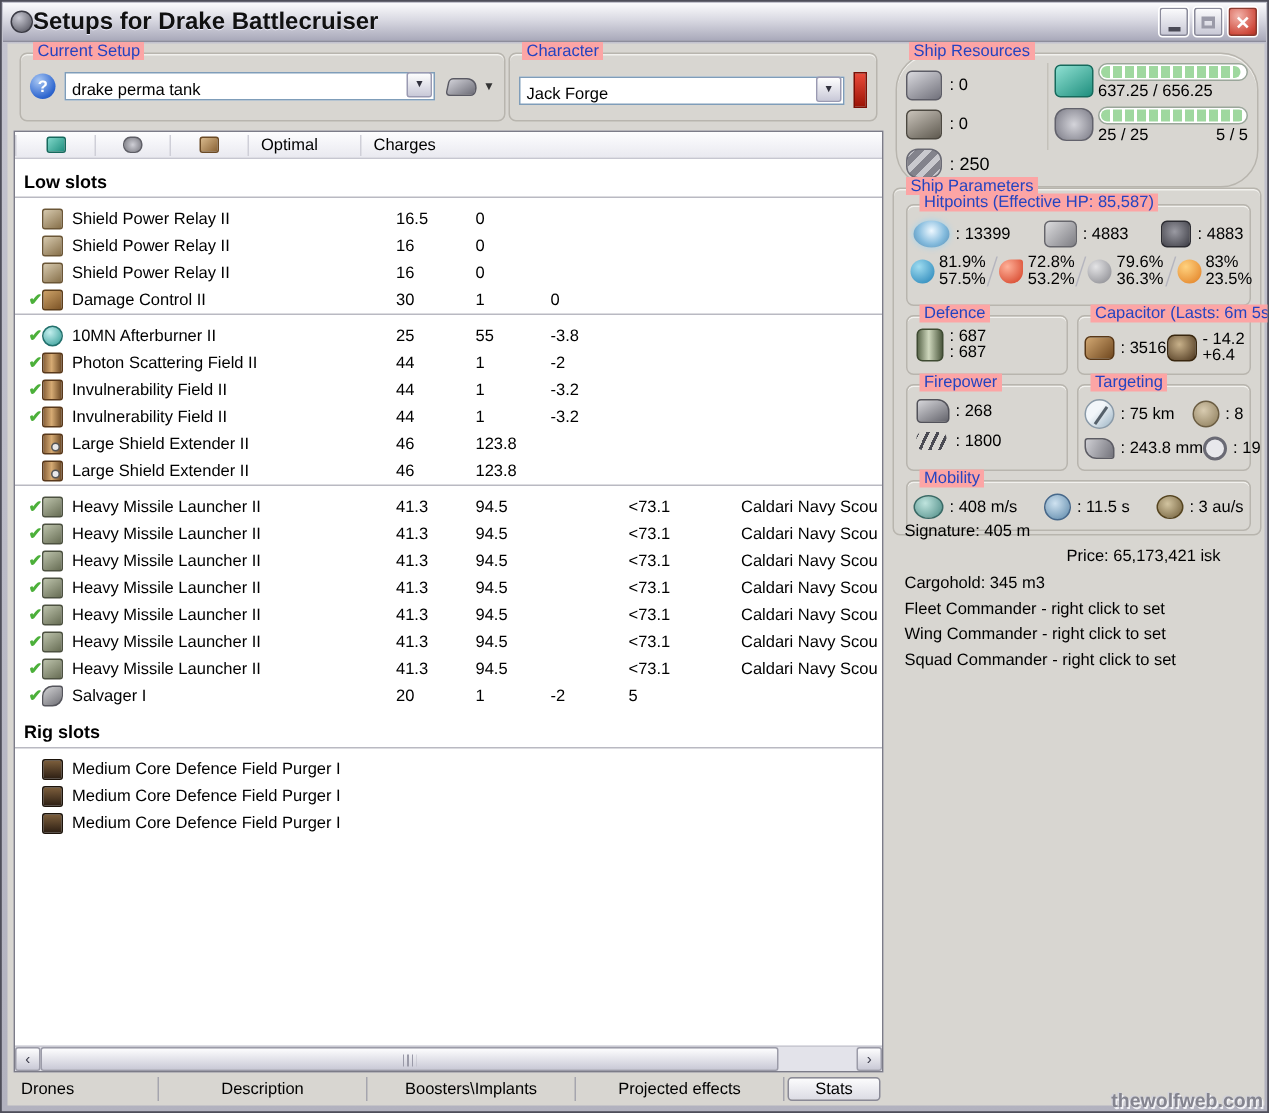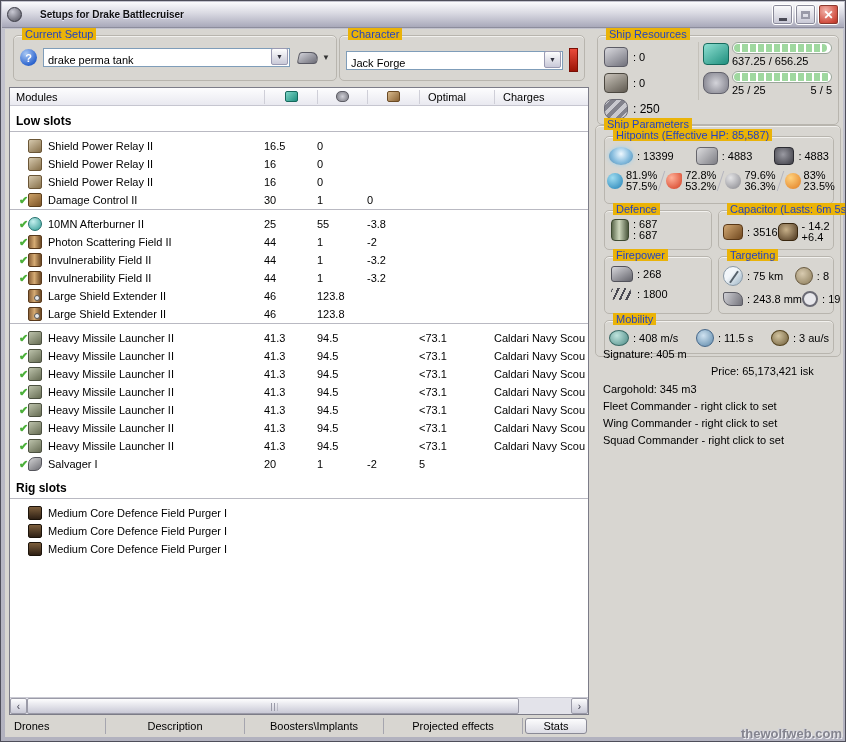--- a/index.html
+++ b/index.html
@@ -6,36 +6,36 @@
   html,body { background:#3a3a44; }
   body { font-family:"Liberation Sans", sans-serif; font-size:11px; color:#000; }
 
   .win { position:relative; width:846px; height:742px; margin:0 auto;
          background:linear-gradient(180deg,#c4c4cf,#b2b2bf); border:1px solid #4e4e5a; overflow:hidden; }
   .titlebar { position:absolute; left:1px; top:1px; right:1px; height:26px;
          background:linear-gradient(180deg,#fbfbfd 0%,#d9d9e2 45%,#a9a9ba 100%);
          display:flex; align-items:center; padding:0 5px; border-bottom:1px solid #8d8d9c; }
   .app-icon { width:15px; height:15px; border-radius:50%; flex:none;
          background:radial-gradient(circle at 35% 30%,#c9c9d3,#4a4a55); border:1px solid #3a3a44; }
-  .title { font-weight:bold; font-size:10px; margin-left:18px; flex:1; color:#111;
+  .title { font-weight:bold; font-size:16px; margin-left:0; flex:1; color:#111;
          text-shadow:0 1px 0 #eef; }
   .wbtn { width:21px; height:21px; margin-left:2px; border-radius:3px; border:1px solid #fff;
          box-shadow:0 0 0 1px #8a8a9a inset; display:flex; align-items:center; justify-content:center;
          font-size:10px; color:#3c3c46; background:linear-gradient(180deg,#fdfdfe,#c6c6d4); cursor:default; }
   .wbtn.min span { display:block; width:8px; height:3px; background:#4a4a56; margin-top:9px; }
   .wbtn.max span { display:block; width:9px; height:8px; border:2px solid #9a9aa8; border-top-width:3px; }
   .wbtn.close { background:radial-gradient(circle at 35% 30%,#f2b3aa,#cf4a3c 70%,#a82a1e);
          box-shadow:0 0 0 1px #8a3a30 inset; color:#fff; font-weight:bold; font-size:12px; }
 
   .client { position:absolute; left:4px; top:28px; width:838px; height:708px; background:#d8d6d1; }
 
   
   .gb { position:absolute; border:1px solid #b8b5ae; border-radius:5px;
         box-shadow:0 1px 0 #f2f1ee inset; }
-  .gb-label { position:absolute; top:-8px; left:8px; background:#eab308; padding:0 3px;
+  .gb-label { position:absolute; top:-8px; left:8px; background:#fca5a5; padding:0 3px;
         color:#2444c0; white-space:nowrap; }
 
   
   .help-icon { width:17px; height:17px; border-radius:50%; flex:none;
         background:radial-gradient(circle at 35% 28%,#a9c8f4,#2e66cf 70%,#1d4aa6);
         color:#fff; font-weight:bold; font-size:11px; display:flex; align-items:center; justify-content:center; }
   .combo { height:19px; border:1px solid #7f9db9; background:#fff; display:flex; align-items:flex-end; }
   .combo-text { flex:1; padding:0 4px; white-space:nowrap; overflow:hidden; }
   .combo-btn { width:17px; height:17px; margin:1px; flex:none; border:1px solid #9a9ab2; border-radius:2px;
         background:linear-gradient(180deg,#fefefe,#c9c9d8); display:flex; align-items:center; justify-content:center;
@@ -191,21 +191,21 @@
       <span class="gb-label">Character</span>
       <div style="display:flex; align-items:center; padding:12px 6px 0 6px;">
         <div class="combo" style="flex:1;">
           <span class="combo-text">Jack Forge</span>
           <span class="combo-btn">▼</span>
         </div>
         <span class="red-bar"></span>
       </div>
     </div>
 
-    <div class="gb" style="left:592px; top:6px; width:242px; height:90px;">
+    <div class="gb" style="left:592px; top:6px; width:242px; height:90px;border-radius:25px;">
       <span class="gb-label">Ship Resources</span>
       <div class="res-left">
         <div class="res-lrow">
             <span class="res-ic turret-ic"></span>
             <span>: 0</span>
           </div>
         <div class="res-lrow">
             <span class="res-ic launcher-ic"></span>
             <span>: 0</span>
           </div>
@@ -236,21 +236,20 @@
               <span>25 / 25</span>
               <span>5 / 5</span>
             </div>
           </div>
         </div>
       </div>
     </div>
 
     <div class="list">
       <div class="lhead">
-        <span class="lh lh-name">Modules</span>
         <span class="lh lh-c lh-c1">
             <span class="hic hic-cpu"></span>
           </span>
         <span class="lh lh-c lh-c2">
             <span class="hic hic-pg"></span>
           </span>
         <span class="lh lh-c lh-c3">
             <span class="hic hic-cap"></span>
           </span>
         <span class="lh lh-t lh-c4">Optimal</span>

